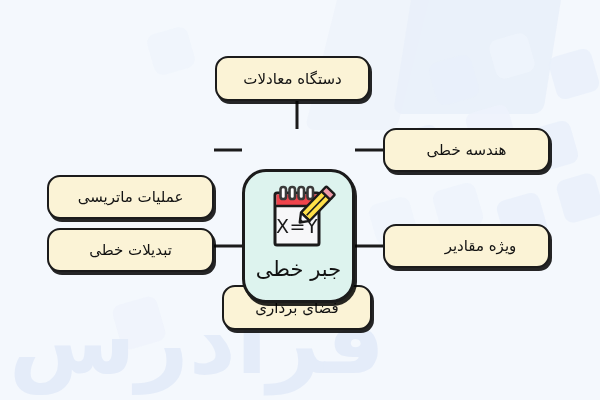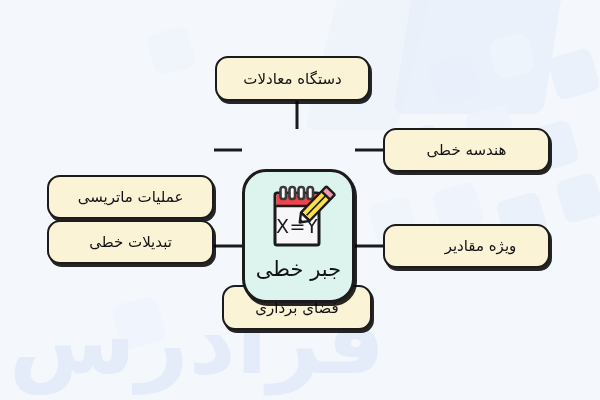--- a/index.html
+++ b/index.html
@@ -93,21 +93,21 @@
     padding-top: 9px;
   }
   .node.center .label {
     font-size: 21px;
     margin-top: 2px;
   }
 
   
   #node-top      { left: 215px; top: 56px;  width: 155px; height: 45px; }
   #node-left-1   { left: 47px;  top: 144px; width: 167px; height: 44px; margin-top: 31px; }
-  #node-left-2   { left: 47px;  top: 220px; width: 167px; height: 44px; }
+  #node-left-2   { left: 47px;  top: 228px; width: 167px; height: 44px; }
   #node-right-1  { left: 383px; top: 128px; width: 167px; height: 44px; }
   #node-right-2  { left: 383px; top: 224px; width: 167px; height: 44px; padding-left: 28px; }
   #node-bottom   { left: 222px; top: 285px; width: 150px; height: 45px; }
   #node-center   { left: 242px; top: 129px; width: 113px; height: 134px; margin-top: 40px; }
 
   
   .notepad {
     position: relative;
     width: 74px;
     height: 74px;

